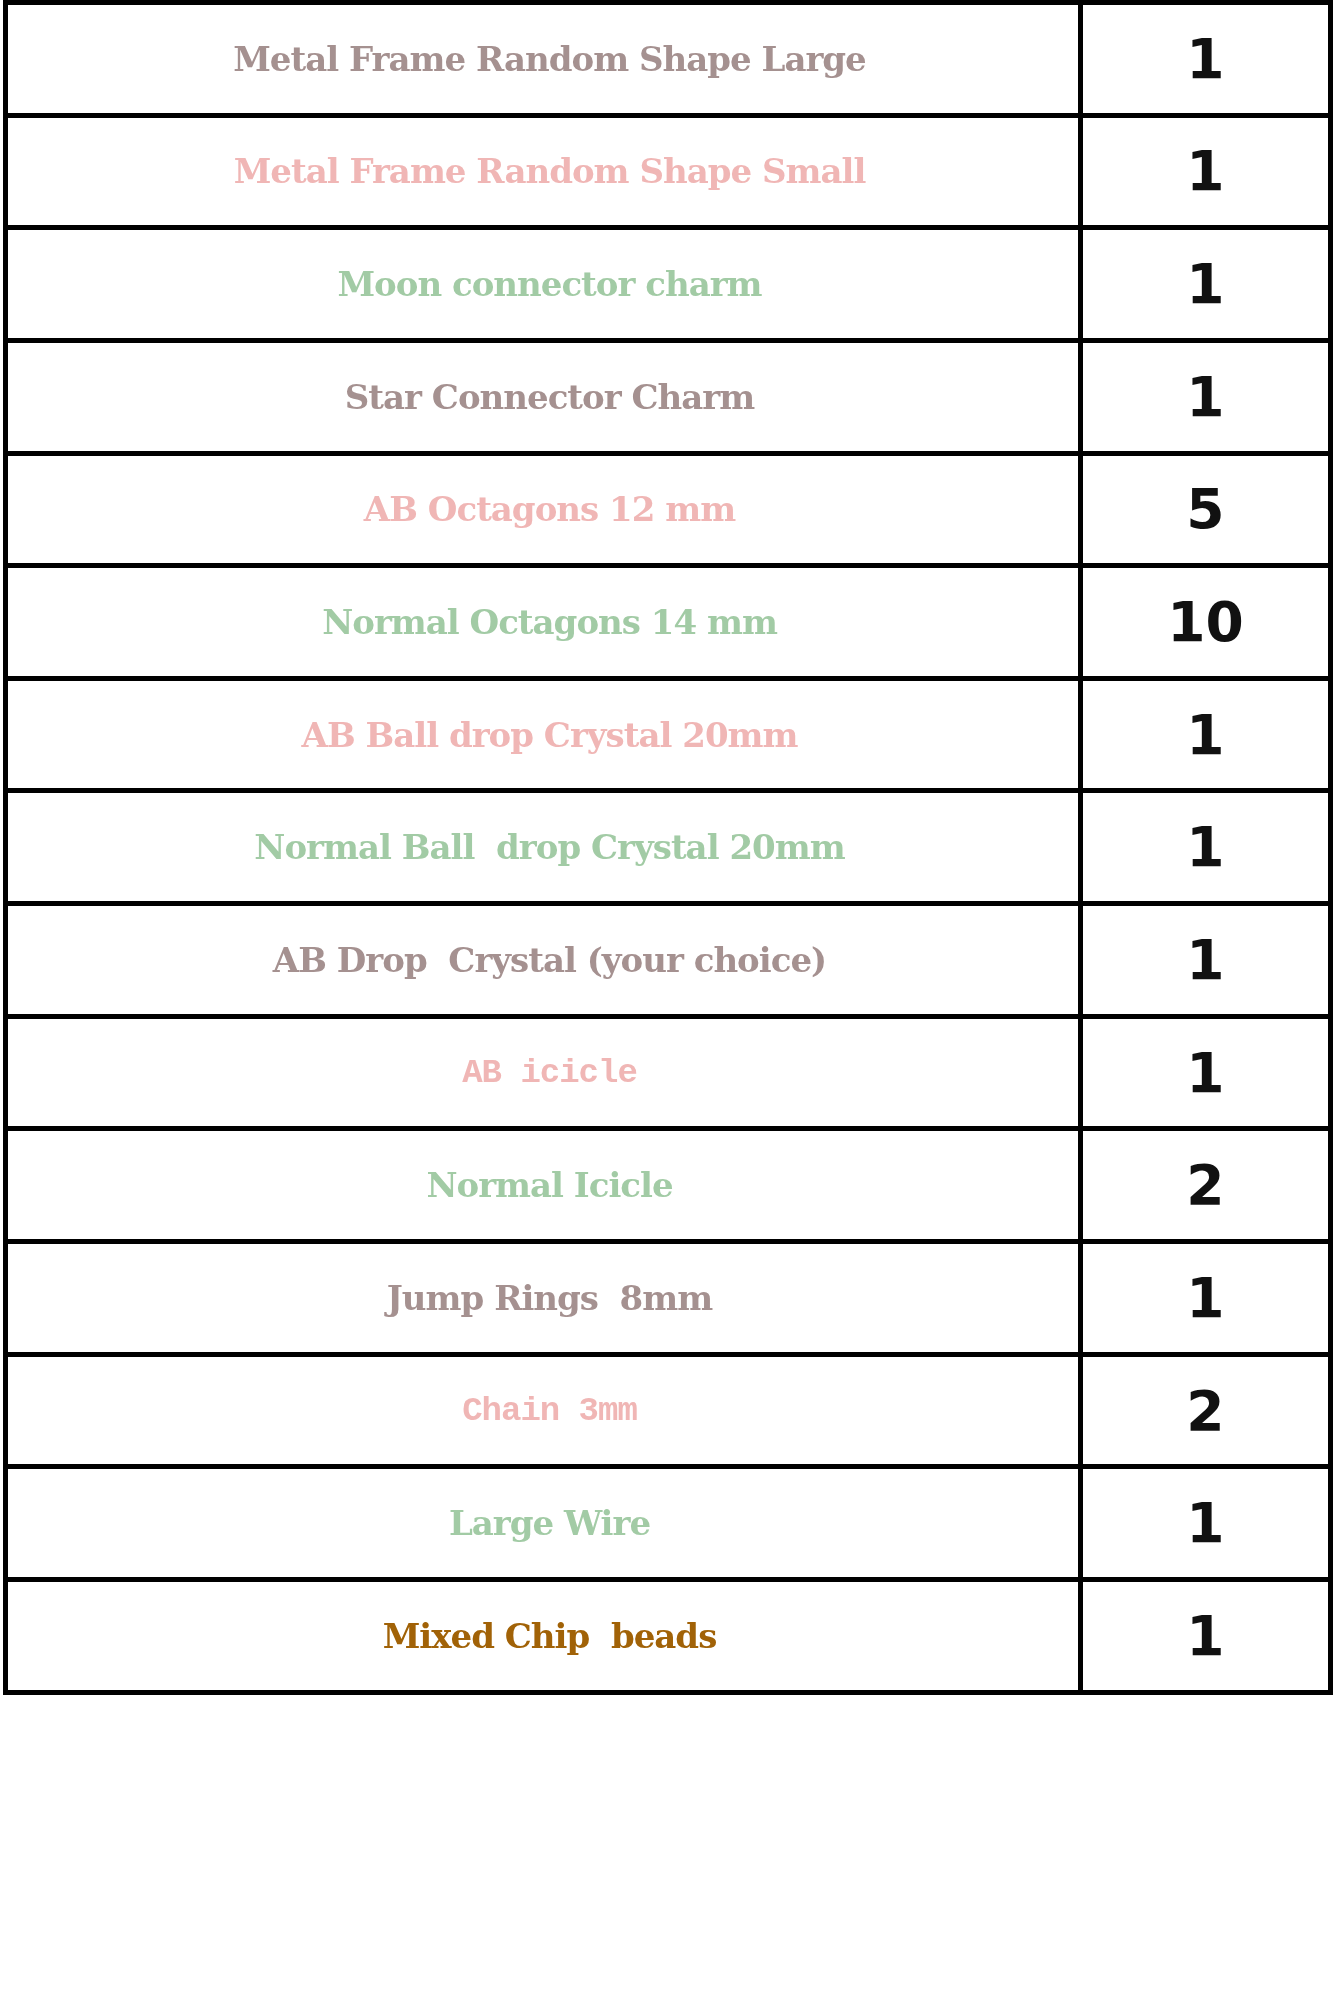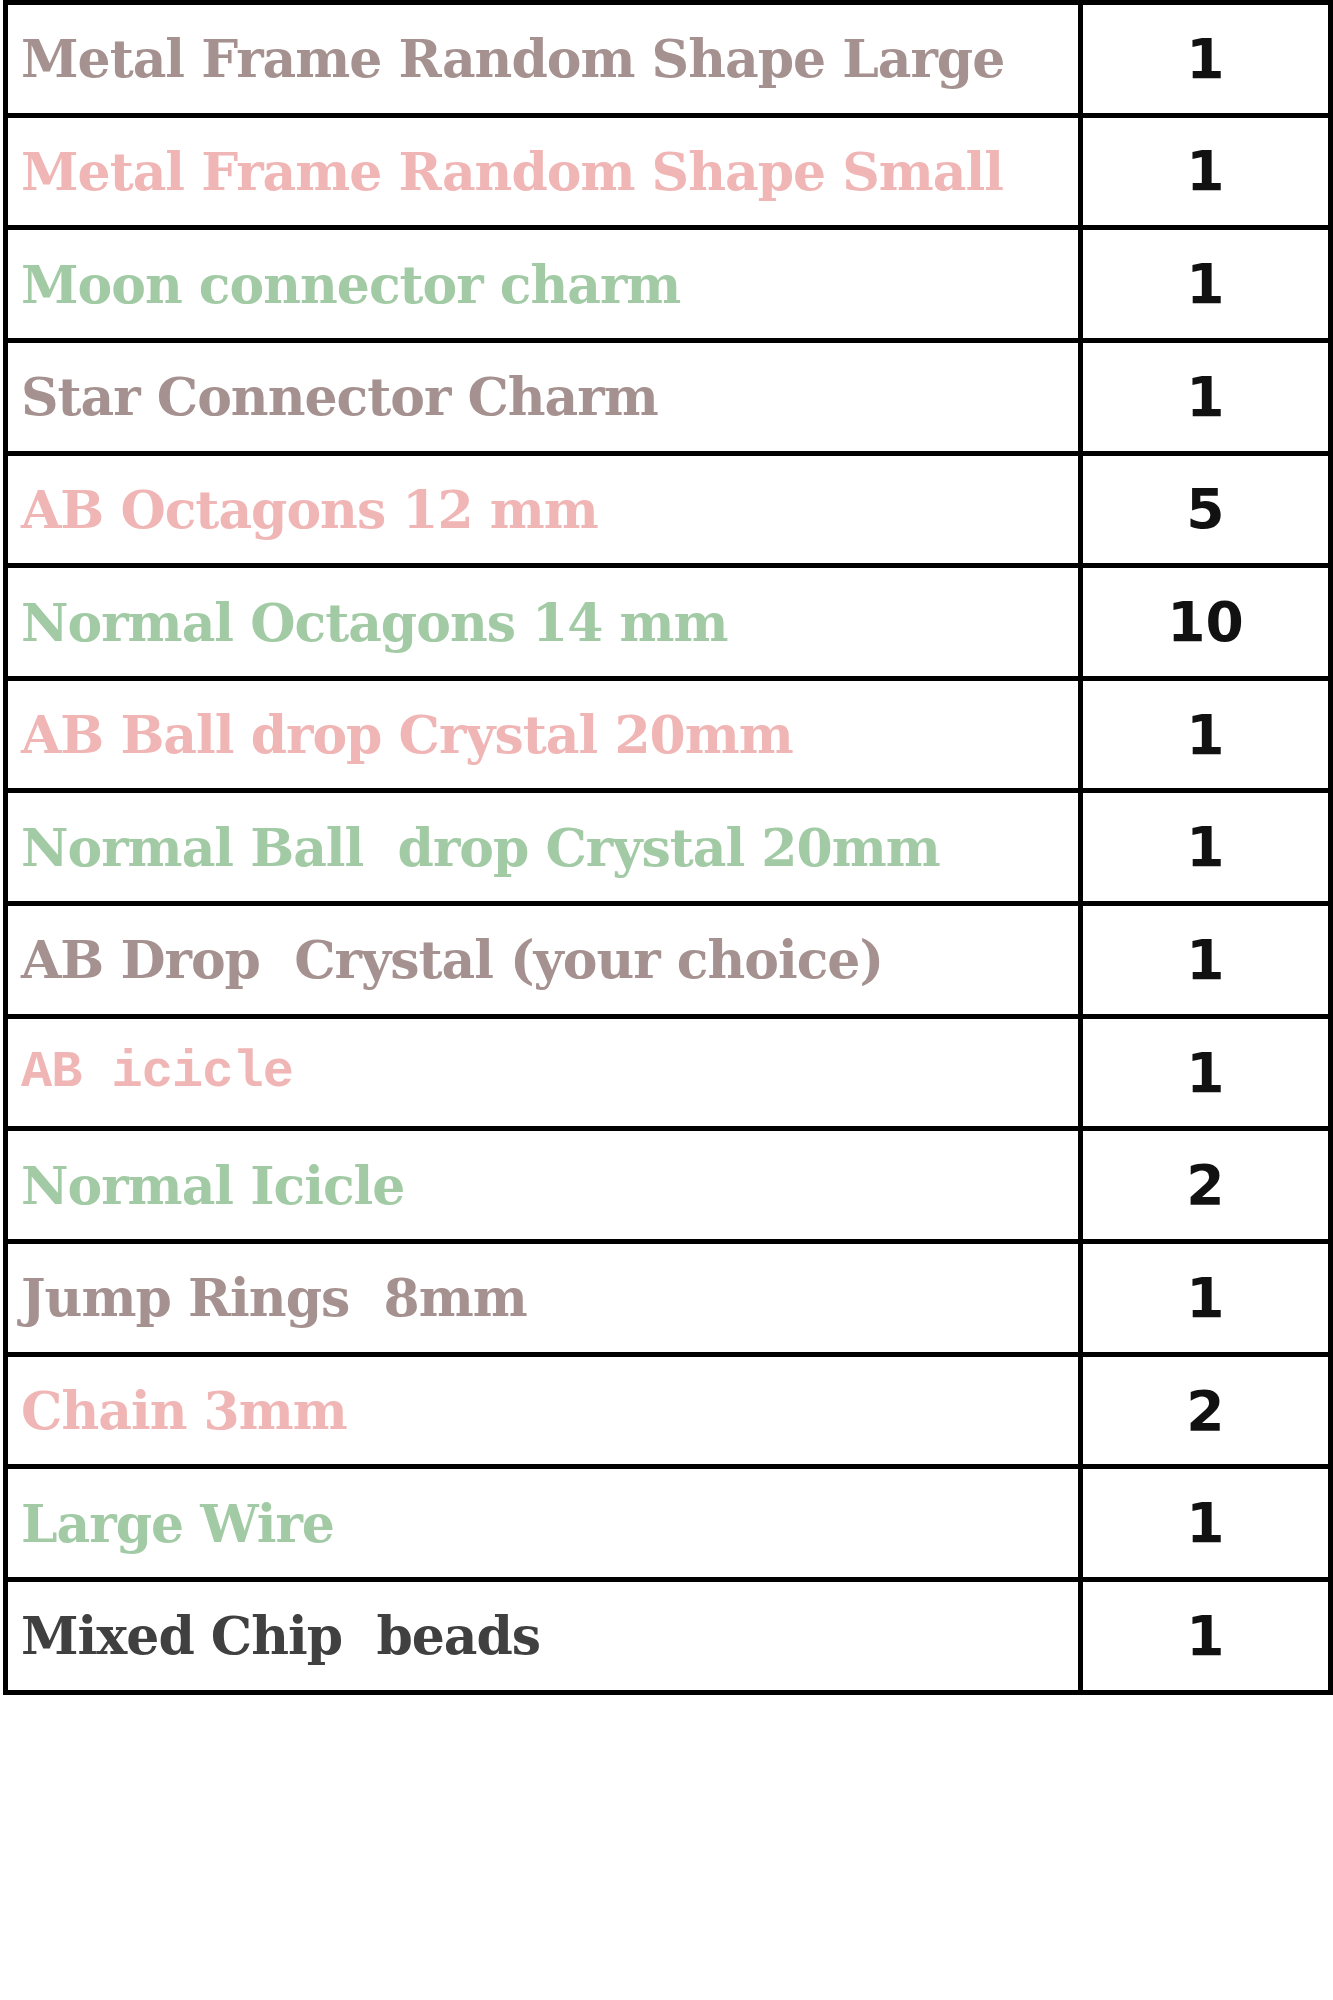--- a/index.html
+++ b/index.html
@@ -30,24 +30,25 @@
     border: 5px solid #000000;
     height: 112.65px;
     padding: 0;
     vertical-align: middle;
     box-sizing: border-box;
     overflow: hidden;
   }
   td.label {
     font-family: "DejaVu Serif", serif;
     font-weight: bold;
-    font-size: 52px;
+    font-size: 34px;
     letter-spacing: -1px;
     padding-left: 13px;
     white-space: pre;
+    text-align: center;
   }
   td.qty {
     font-family: "DejaVu Sans", sans-serif;
     font-weight: bold;
     font-size: 55px;
     text-align: center;
   }
 </style>
 </head>
 <body>
@@ -114,29 +115,29 @@
     <td class="label" style="color: rgb(162, 203, 165);">Normal Icicle</td>
     <td class="qty" style="color: rgb(17, 17, 17);">2</td>
   </tr>
 
   <tr>
     <td class="label" style="color: rgb(165, 145, 144);">Jump Rings  8mm</td>
     <td class="qty" style="color: rgb(17, 17, 17);">1</td>
   </tr>
 
   <tr>
-    <td class="label" style="color: rgb(240, 182, 181);">Chain 3mm</td>
+    <td class="label" style="color: rgb(240, 182, 181); font-family: Liberation Mono, monospace;">Chain 3mm</td>
     <td class="qty" style="color: rgb(17, 17, 17);">2</td>
   </tr>
 
   <tr>
     <td class="label" style="color: rgb(162, 203, 165);">Large Wire</td>
     <td class="qty" style="color: rgb(17, 17, 17);">1</td>
   </tr>
 
 
   <tr>
-    <td class="label" style="color: #404040;">Mixed Chip  beads</td>
+    <td class="label" style="color: #a16207;">Mixed Chip  beads</td>
     <td class="qty" style="color: rgb(17, 17, 17);">1</td>
   </tr>
 </tbody>
   </table>
 </div>
 
 </body></html>

